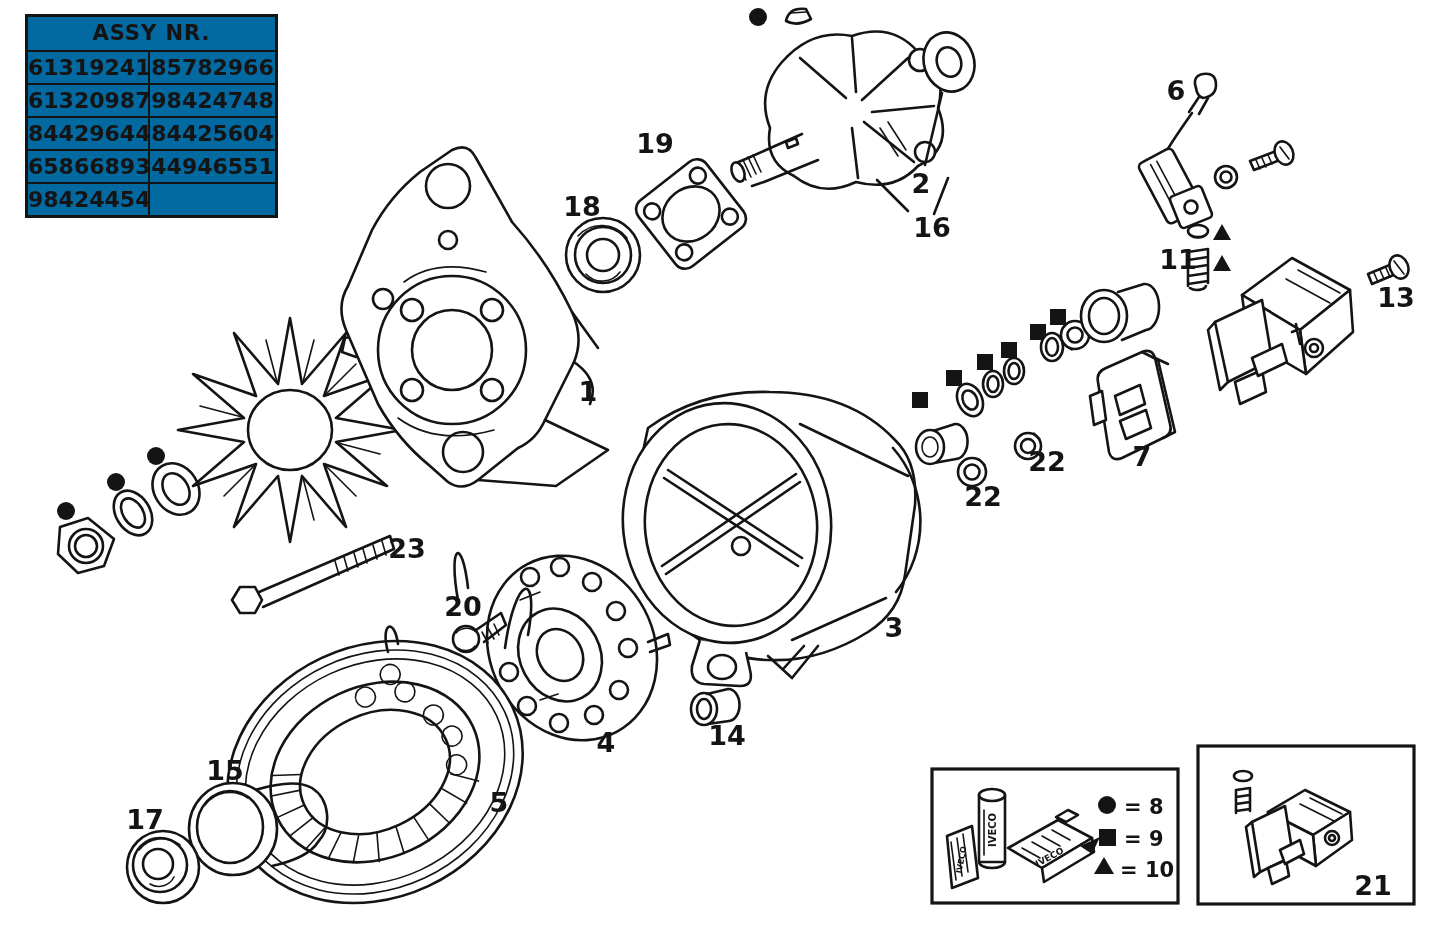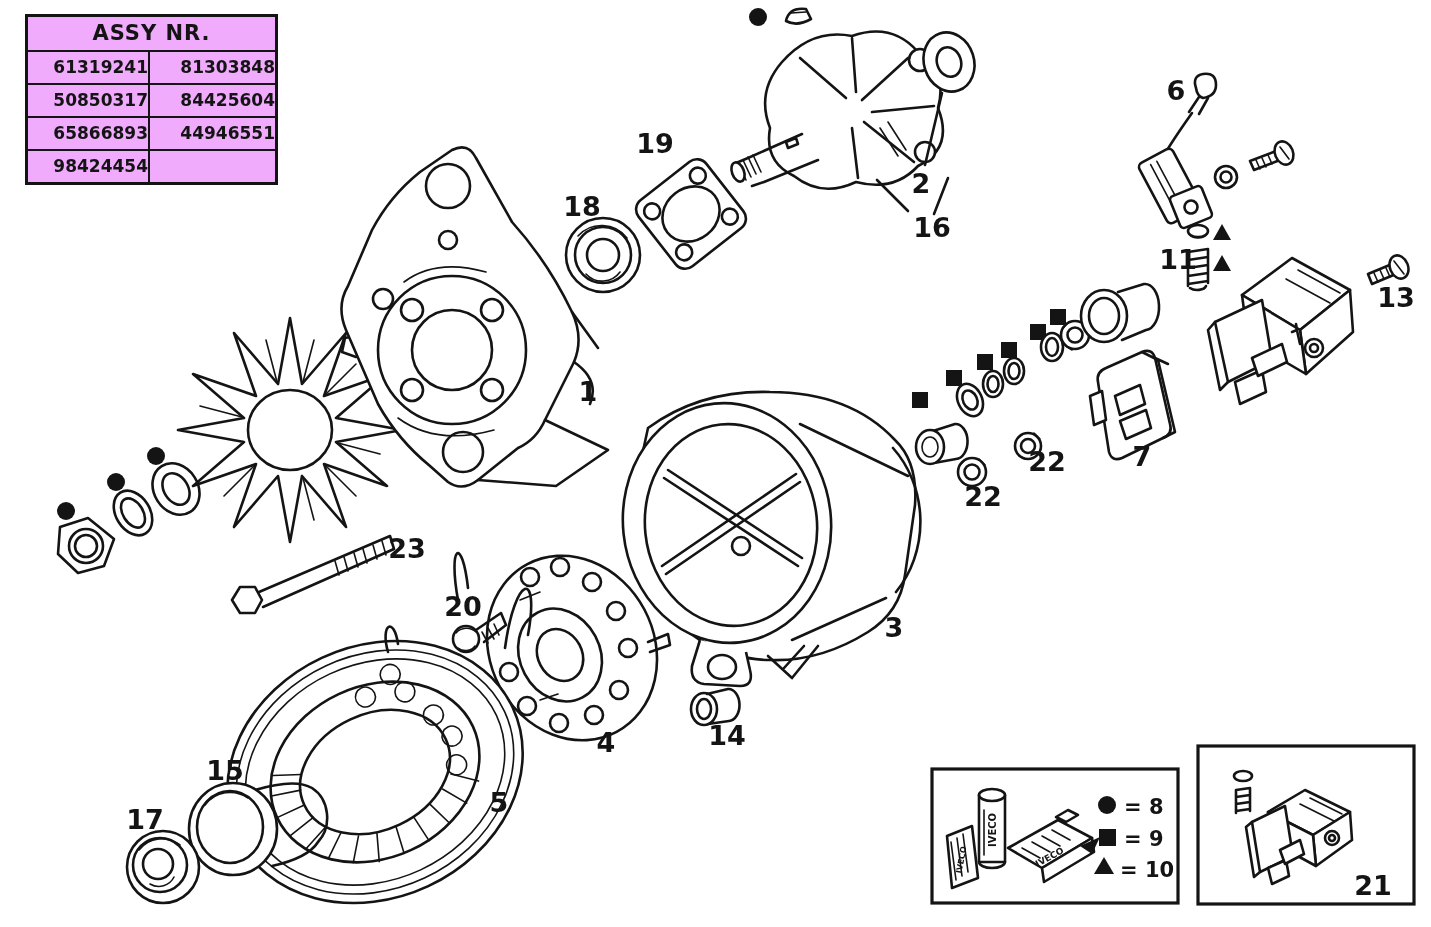--- a/index.html
+++ b/index.html
@@ -12,41 +12,45 @@
   .blk{fill:#141414;stroke:none;}
   .box{fill:none;stroke:#141414;stroke-width:3.2;}
   text.callout{font-family:"DejaVu Sans","Liberation Sans",sans-serif;font-weight:bold;
     font-size:27px;fill:#141414;text-anchor:middle;}
   text.legendtxt{font-family:"DejaVu Sans","Liberation Sans",sans-serif;font-weight:bold;
     font-size:21px;fill:#141414;text-anchor:start;}
   text.brand{font-family:"DejaVu Sans","Liberation Sans",sans-serif;font-weight:bold;
     fill:#141414;text-anchor:middle;}
   
   .assy-table{position:absolute;left:25px;top:14px;width:247px;border:3px solid #141414;
-    background:#f0abfc;z-index:5;}
+    background:#0369a1;z-index:5;}
   .assy-header{height:33px;line-height:33px;text-align:center;font-weight:bold;font-size:21px;
     letter-spacing:1px;border-bottom:2px solid #141414;color:#141414;}
   .assy-row{display:grid;grid-template-columns:122px 1fr;height:31px;border-bottom:2px solid #141414;}
   .assy-row:last-child{border-bottom:none;}
-  .assy-cell{line-height:31px;text-align:right;font-weight:bold;font-size:17px;color:#141414;}
+  .assy-cell{line-height:31px;text-align:center;font-weight:bold;font-size:22px;color:#141414;}
   .assy-cell.l{border-right:2px solid #141414;}
 </style>
 </head>
 <body>
 
 <div class="stage">
 
   <div class="assy-table">
     <div class="assy-header">ASSY NR.</div>
     <div class="assy-row">
       <div class="assy-cell l">61319241</div>
-      <div class="assy-cell">81303848</div>
-    </div>
-    <div class="assy-row">
-      <div class="assy-cell l">50850317</div>
+      <div class="assy-cell">85782966</div>
+    </div>
+    <div class="assy-row">
+      <div class="assy-cell l">61320987</div>
+      <div class="assy-cell">98424748</div>
+    </div>
+    <div class="assy-row">
+      <div class="assy-cell l">84429644</div>
       <div class="assy-cell">84425604</div>
     </div>
     <div class="assy-row">
       <div class="assy-cell l">65866893</div>
       <div class="assy-cell">44946551</div>
     </div>
     <div class="assy-row">
       <div class="assy-cell l">98424454</div>
       <div class="assy-cell"></div>
     </div>

